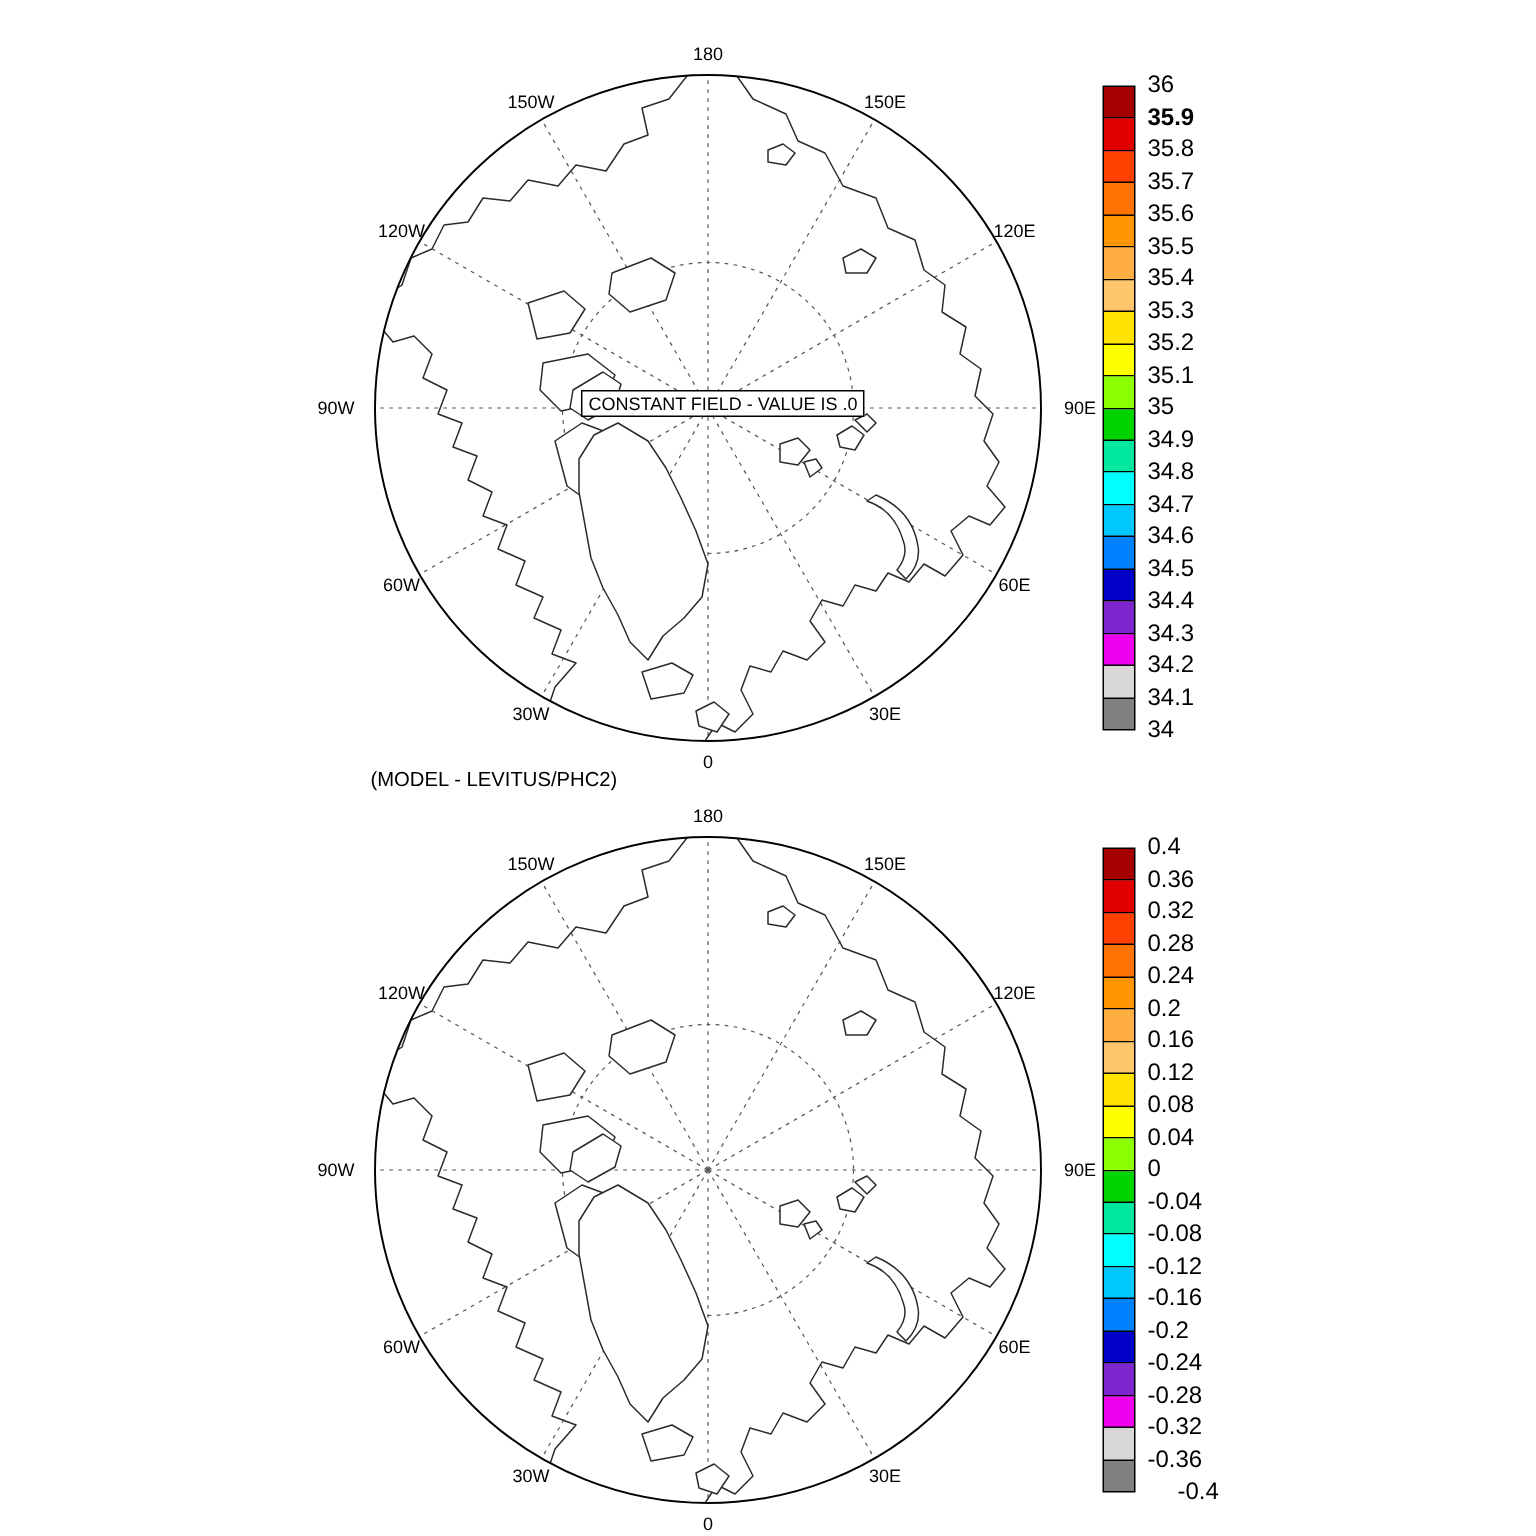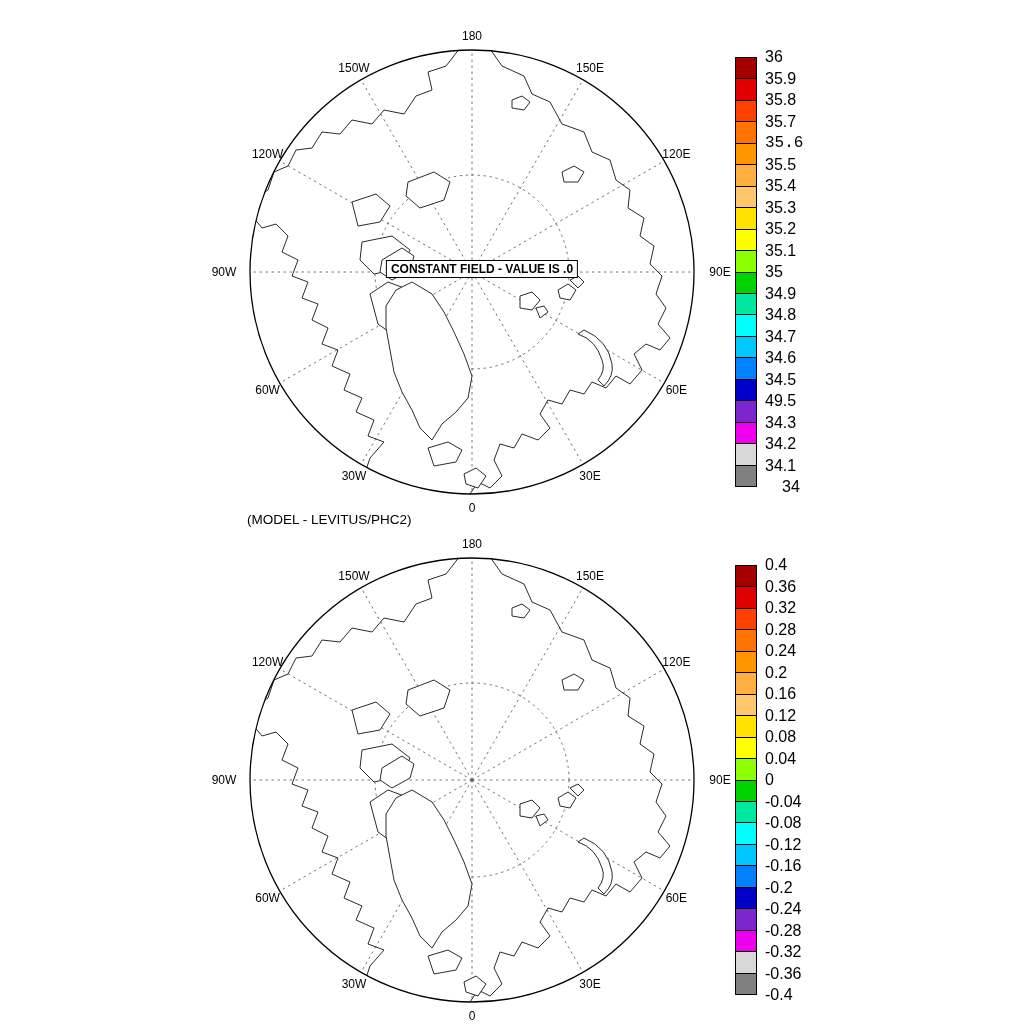--- a/index.html
+++ b/index.html
@@ -6,21 +6,21 @@
   .page{position:relative;width:1024px;height:1024px;background:#fff;overflow:hidden;
         font-family:"Liberation Sans", sans-serif;color:#000;}
   .main-title{position:absolute;top:5px;left:0;width:1024px;text-align:center;
               font-size:13.5px;letter-spacing:.2px;}
   .subtitle{position:absolute;left:247px;top:512px;font-size:13.5px;}
   .map-panel{position:absolute;width:520px;height:520px;}
   #map1{left:212px;top:12px;}
   #map2{left:212px;top:520px;}
   .meridian-label{position:absolute;transform:translate(-50%,-50%);font-size:12px;white-space:nowrap;}
   .const-label{position:absolute;left:270px;top:257px;transform:translate(-50%,-50%);
-               border:1px solid #000;background:#fff;font-size:12px;padding:1px 4px;white-space:nowrap;font-weight:bold;}
+               border:1px solid #000;background:#fff;font-size:12px;padding:1px 4px;white-space:nowrap;}
   .colorbar{position:absolute;width:22px;}
   #cbar1{left:735px;top:57px;height:430px;}
   #cbar2{left:735px;top:565px;height:430px;}
   .cb-segments{position:absolute;left:0;top:0;width:22px;height:100%;
                display:flex;flex-direction:column;border:1px solid #000;box-sizing:border-box;}
   .cb-seg{flex:1;border-bottom:1px solid #000;}
   .cb-seg:last-child{border-bottom:none;}
   .cb-labels{position:absolute;left:30px;top:0;height:100%;width:50px;}
   .cb-label{position:absolute;transform:translateY(-50%);font-size:16px;white-space:nowrap;}
   .grid-line{stroke:#555;stroke-width:.8;stroke-dasharray:2.5 3.5;fill:none;}
@@ -119,40 +119,40 @@
         <div class="cb-seg" style="background: rgb(0, 200, 255);"></div>
         <div class="cb-seg" style="background: rgb(0, 130, 255);"></div>
         <div class="cb-seg" style="background: rgb(0, 0, 200);"></div>
         <div class="cb-seg" style="background: rgb(125, 38, 205);"></div>
         <div class="cb-seg" style="background: rgb(238, 0, 238);"></div>
         <div class="cb-seg" style="background: rgb(216, 216, 216);"></div>
         <div class="cb-seg" style="background: rgb(128, 128, 128);"></div>
       </div>
     <div class="cb-labels">
         <span class="cb-label" style="top: 0%;">36</span>
-        <span class="cb-label" style="top: 5%;">35.9</span>
+        <span class="cb-label" style="top: 5%; font-weight: bold;">35.9</span>
         <span class="cb-label" style="top: 10%;">35.8</span>
         <span class="cb-label" style="top: 15%;">35.7</span>
-        <span class="cb-label" style="top: 20%; font-family: Liberation Mono, monospace;">35.6</span>
+        <span class="cb-label" style="top: 20%;">35.6</span>
         <span class="cb-label" style="top: 25%;">35.5</span>
         <span class="cb-label" style="top: 30%;">35.4</span>
         <span class="cb-label" style="top: 35%;">35.3</span>
         <span class="cb-label" style="top: 40%;">35.2</span>
         <span class="cb-label" style="top: 45%;">35.1</span>
         <span class="cb-label" style="top: 50%;">35</span>
         <span class="cb-label" style="top: 55%;">34.9</span>
         <span class="cb-label" style="top: 60%;">34.8</span>
         <span class="cb-label" style="top: 65%;">34.7</span>
         <span class="cb-label" style="top: 70%;">34.6</span>
         <span class="cb-label" style="top: 75%;">34.5</span>
-        <span class="cb-label" style="top: 80%;">49.5</span>
+        <span class="cb-label" style="top: 80%;">34.4</span>
         <span class="cb-label" style="top: 85%;">34.3</span>
         <span class="cb-label" style="top: 90%;">34.2</span>
         <span class="cb-label" style="top: 95%;">34.1</span>
-        <span class="cb-label" style="top: 100%; margin-left: 17px;">34</span>
+        <span class="cb-label" style="top: 100%;">34</span>
       </div>
   </div>
   <div class="colorbar" id="cbar2">
     <div class="cb-segments">
         <div class="cb-seg" style="background: rgb(165, 0, 0);"></div>
         <div class="cb-seg" style="background: rgb(224, 0, 0);"></div>
         <div class="cb-seg" style="background: rgb(255, 64, 0);"></div>
         <div class="cb-seg" style="background: rgb(255, 115, 0);"></div>
         <div class="cb-seg" style="background: rgb(255, 149, 0);"></div>
         <div class="cb-seg" style="background: rgb(255, 174, 66);"></div>
@@ -185,17 +185,17 @@
         <span class="cb-label" style="top: 50%;">0</span>
         <span class="cb-label" style="top: 55%;">-0.04</span>
         <span class="cb-label" style="top: 60%;">-0.08</span>
         <span class="cb-label" style="top: 65%;">-0.12</span>
         <span class="cb-label" style="top: 70%;">-0.16</span>
         <span class="cb-label" style="top: 75%;">-0.2</span>
         <span class="cb-label" style="top: 80%;">-0.24</span>
         <span class="cb-label" style="top: 85%;">-0.28</span>
         <span class="cb-label" style="top: 90%;">-0.32</span>
         <span class="cb-label" style="top: 95%;">-0.36</span>
-        <span class="cb-label" style="top: 100%;">-0.4</span>
+        <span class="cb-label" style="top: 100%; margin-left: 20px;">-0.4</span>
       </div>
   </div>
 
 </div>
 
 </body></html>

